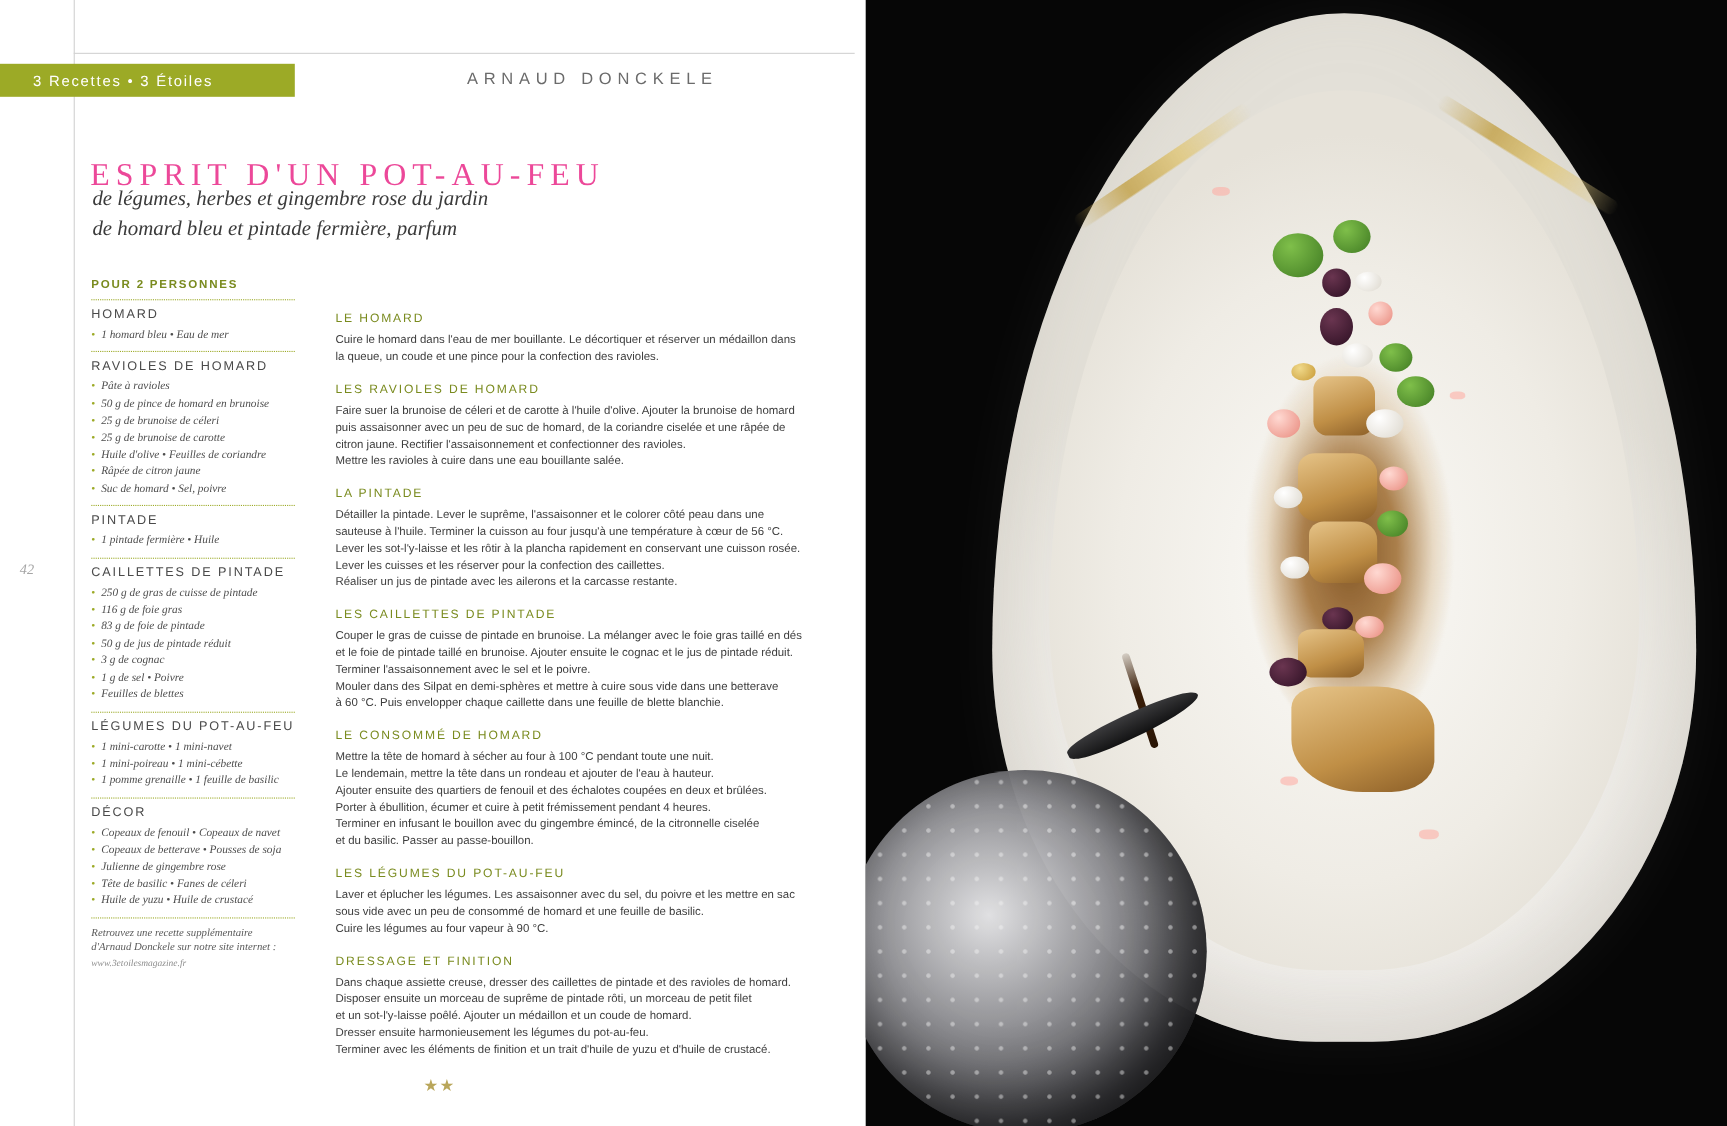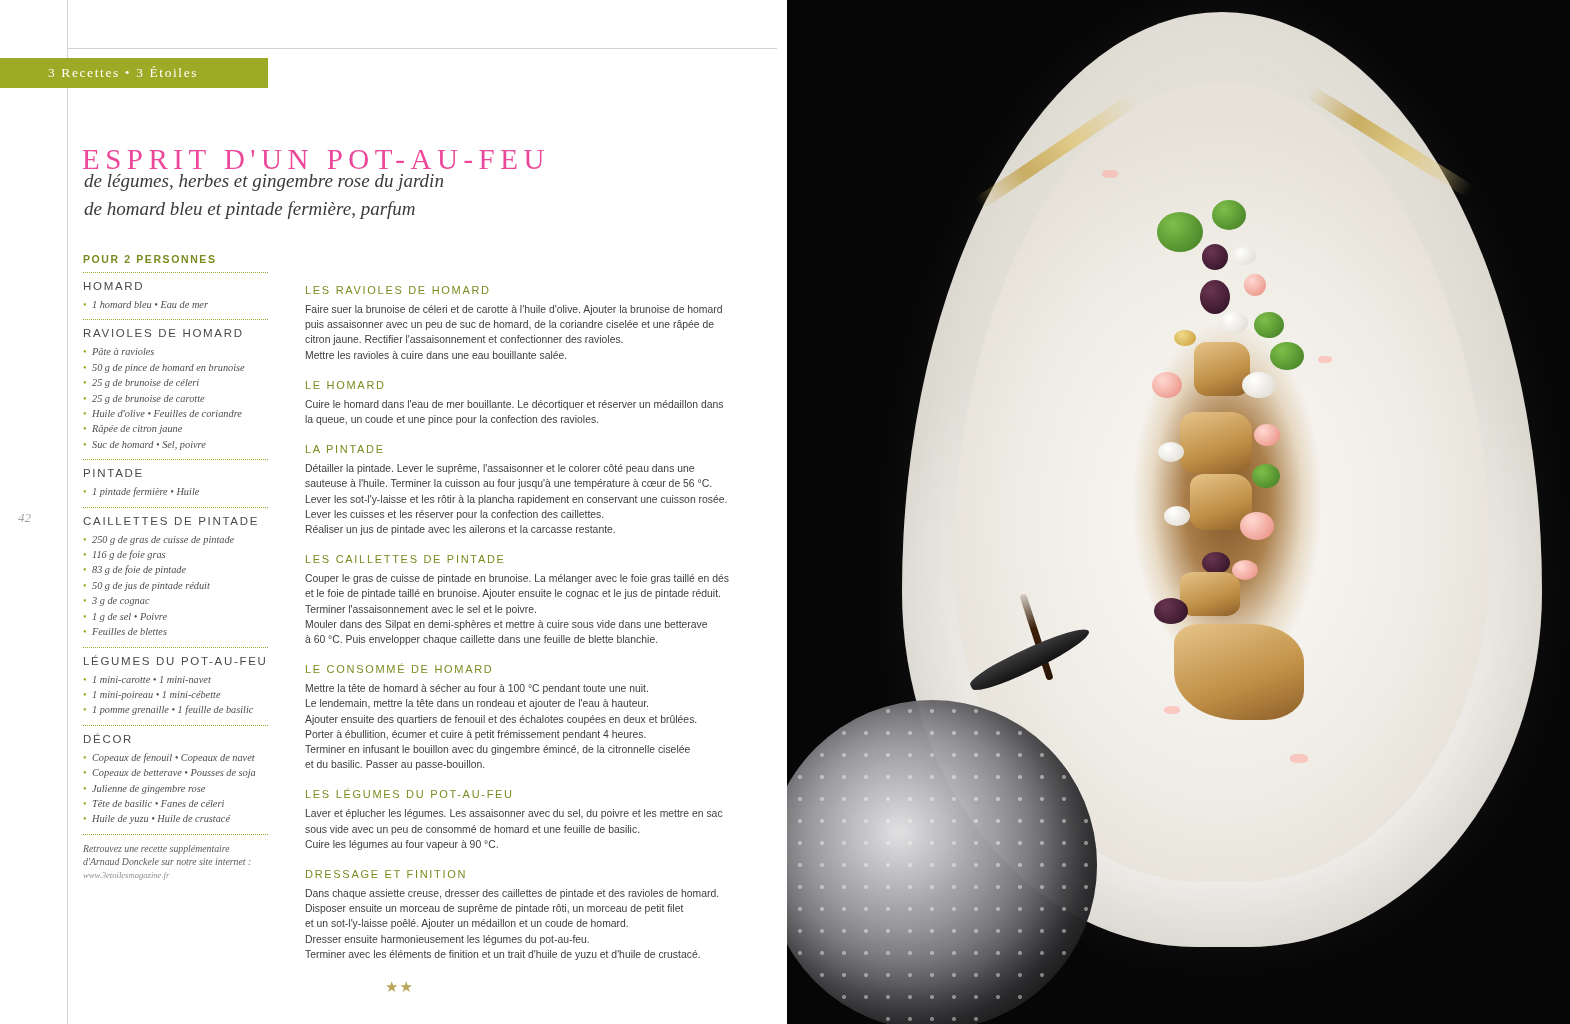--- a/index.html
+++ b/index.html
@@ -46,22 +46,22 @@
     height: 30px;
     min-width: 268px;
     background: #9caa26;
     display: flex;
     align-items: center;
   }
   .series-tab span {
     color: #ffffff;
     font-size: 13.5px;
     letter-spacing: 1.6px;
-    padding-left: 48px;
-    font-family: Liberation Serif, serif;
+    padding-left: 30px;
+    font-family: Liberation Sans, sans-serif;
   }
 
   .chef-name {
     position: absolute;
     left: 300px; top: 63px;
     width: 477px;
     text-align: center;
     font-size: 15px;
     letter-spacing: 5.2px;
     color: #6b6b6b;
@@ -292,20 +292,21 @@
 
   <div class="left-page">
 
     <div class="left-rule"></div>
     <div class="top-rule"></div>
 
     <div class="series-tab">
       <span>3 Recettes • 3 Étoiles</span>
     </div>
 
+    <div class="chef-name">ARNAUD DONCKELE</div>
 
     <div class="page-number">42</div>
 
     <h1 class="recipe-title">ESPRIT D'UN POT-AU-FEU</h1>
     <div class="recipe-subtitle">
       <div>de légumes, herbes et gingembre rose du jardin</div>
       <div>de homard bleu et pintade fermière, parfum</div>
     </div>
 
     <div class="serves">POUR 2 PERSONNES</div>
@@ -383,34 +384,34 @@
       <div class="ing-footnote">
         <div>Retrouvez une recette supplémentaire</div>
         <div>d'Arnaud Donckele sur notre site internet :</div>
         <div class="url">www.3etoilesmagazine.fr</div>
       </div>
     </div>
 
     <div class="method-col">
 
       <div class="m-block">
+        <div class="m-head">LE HOMARD</div>
+        <div class="m-body">
+          <div>Cuire le homard dans l'eau de mer bouillante. Le décortiquer et réserver un médaillon dans</div>
+          <div>la queue, un coude et une pince pour la confection des ravioles.</div>
+        </div>
+      </div>
+
+      <div class="m-block">
         <div class="m-head">LES RAVIOLES DE HOMARD</div>
         <div class="m-body">
           <div>Faire suer la brunoise de céleri et de carotte à l'huile d'olive. Ajouter la brunoise de homard</div>
           <div>puis assaisonner avec un peu de suc de homard, de la coriandre ciselée et une râpée de</div>
           <div>citron jaune. Rectifier l'assaisonnement et confectionner des ravioles.</div>
           <div>Mettre les ravioles à cuire dans une eau bouillante salée.</div>
-        </div>
-      </div>
-
-      <div class="m-block">
-        <div class="m-head">LE HOMARD</div>
-        <div class="m-body">
-          <div>Cuire le homard dans l'eau de mer bouillante. Le décortiquer et réserver un médaillon dans</div>
-          <div>la queue, un coude et une pince pour la confection des ravioles.</div>
         </div>
       </div>
 
       <div class="m-block">
         <div class="m-head">LA PINTADE</div>
         <div class="m-body">
           <div>Détailler la pintade. Lever le suprême, l'assaisonner et le colorer côté peau dans une</div>
           <div>sauteuse à l'huile. Terminer la cuisson au four jusqu'à une température à cœur de 56 °C.</div>
           <div>Lever les sot-l'y-laisse et les rôtir à la plancha rapidement en conservant une cuisson rosée.</div>
           <div>Lever les cuisses et les réserver pour la confection des caillettes.</div>

